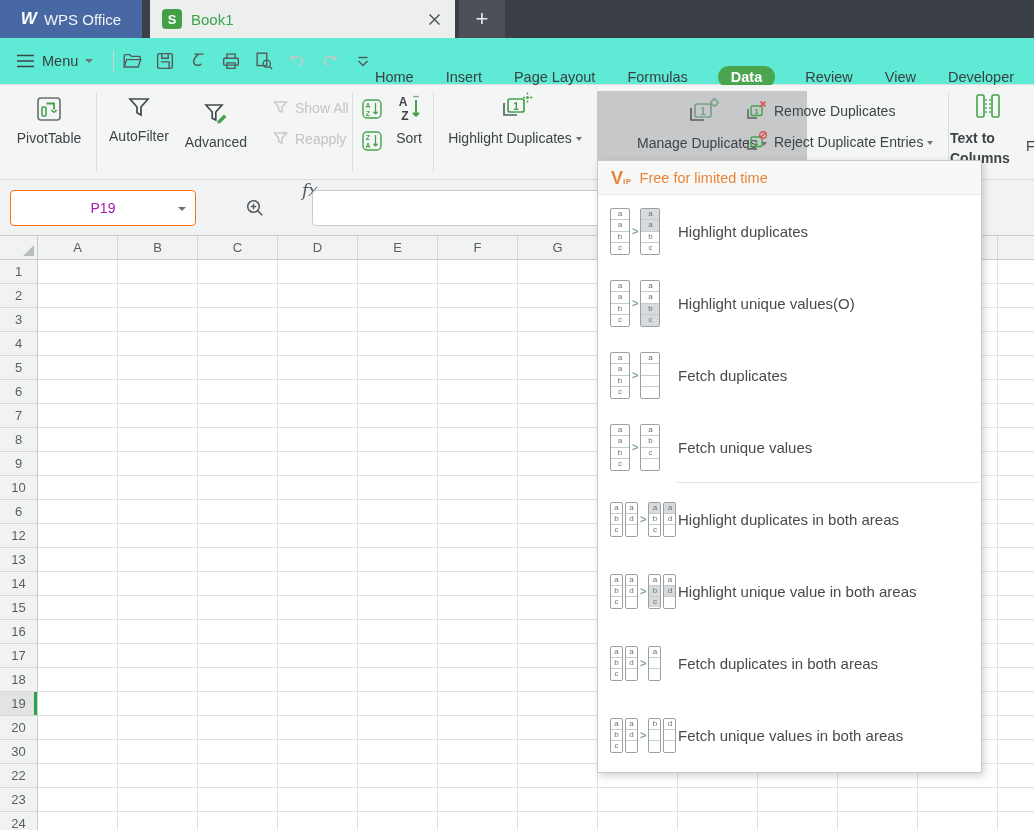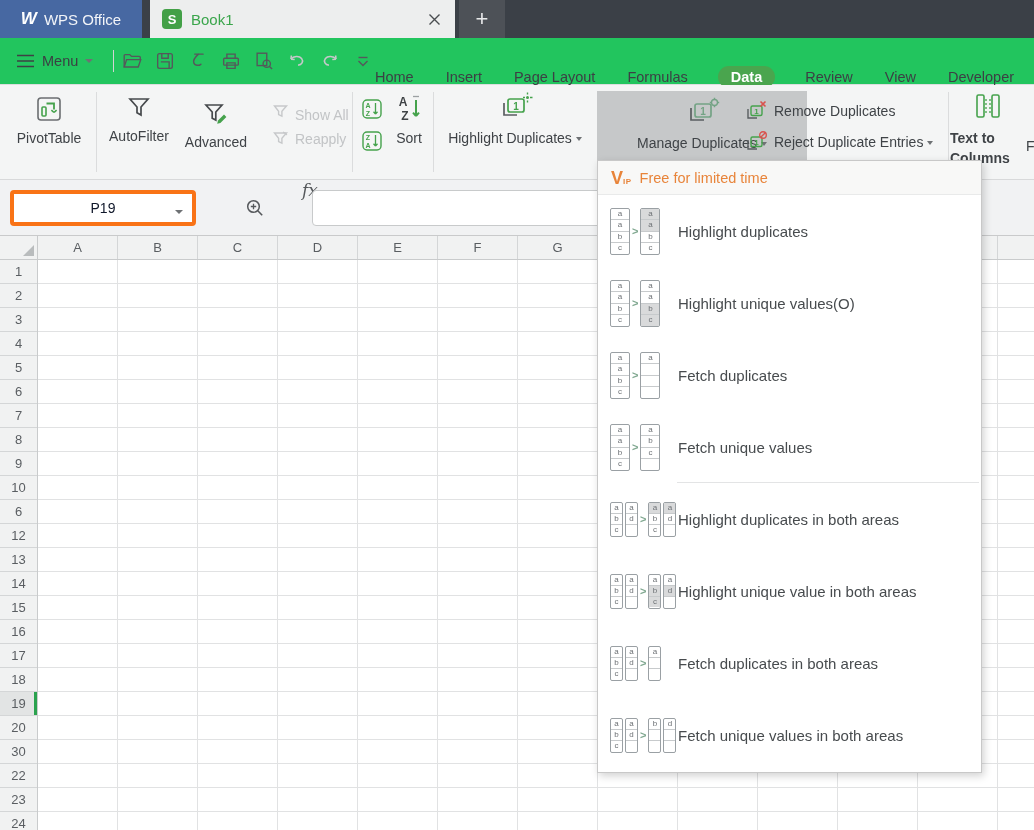--- a/index.html
+++ b/index.html
@@ -8,21 +8,21 @@
   .titlebar{position:absolute;left:0;top:0;width:1034px;height:38px;background:#3b4047;}
   .wps-tab{position:absolute;left:0;top:0;width:142px;height:38px;background:#4768a2;display:flex;align-items:center;justify-content:center;gap:7px;color:#fff;}
   .wps-logo{font-weight:bold;font-style:italic;font-size:17px;color:#fff;}
   .wps-label{font-size:15px;color:#f2f4f8;}
   .doc-tab{position:absolute;left:150px;top:0;width:305px;height:38px;background:#edeeee;display:flex;align-items:center;}
   .s-logo{width:20px;height:20px;margin-left:12px;background:#43a047;border-radius:4px;color:#fff;font-weight:bold;font-size:13px;display:flex;align-items:center;justify-content:center;}
   .doc-title{margin-left:9px;font-size:15px;color:#3aa54b;}
   .tab-close{position:absolute;right:12px;top:10px;width:18px;height:18px;display:flex;align-items:center;justify-content:center;}
   .newtab{position:absolute;left:459px;top:0;width:46px;height:38px;background:#4d5157;color:#e8e9ea;font-size:22px;display:flex;align-items:center;justify-content:center;}
   
-  .menubar{position:absolute;left:0;top:38px;width:1034px;height:47px;background:#22c55e;border-bottom:1px solid #dcddde;box-sizing:border-box;}
+  .menubar{position:absolute;left:0;top:38px;width:1034px;height:47px;background:#5eead4;border-bottom:1px solid #dcddde;box-sizing:border-box;}
   .menu-btn{position:absolute;left:16px;top:0;height:46px;display:flex;align-items:center;gap:7px;}
   .menu-label{font-size:14.5px;color:#3b3f43;}
   .tri-down{width:0;height:0;border-left:4px solid transparent;border-right:4px solid transparent;border-top:4.5px solid #6e7174;}
   .vsep{position:absolute;top:12px;width:1px;height:22px;background:#d2d3d4;}
   .qicons{position:absolute;left:120px;top:0;height:46px;display:flex;align-items:center;gap:9px;}
   .qico{width:24px;height:24px;display:flex;align-items:center;justify-content:center;}
   .ribbon-tabs{position:absolute;left:373px;top:16px;height:46px;display:flex;align-items:center;gap:28px;}
   .rtab{font-size:14.5px;color:#3c4044;white-space:nowrap;padding:3px 2px;}
   .rtab.active{background:#4aa54e;color:#fff;font-weight:bold;padding:3px 13px;border-radius:13px;}
   
@@ -32,21 +32,21 @@
   .tb-label{font-size:14px;color:#3f4347;white-space:nowrap;margin-top:5px;}
   .tb-label.dim{color:#c2c4c6;}
   .caret{display:inline-block;width:0;height:0;border-left:3.5px solid transparent;border-right:3.5px solid transparent;border-top:4px solid #6e7174;margin-left:4px;vertical-align:2px;}
   .tb-row{position:absolute;display:flex;align-items:center;gap:6px;font-size:14px;color:#3f4347;white-space:nowrap;}
   .pressed{position:absolute;left:597px;top:6px;width:210px;height:69px;background:#c6c8c9;display:flex;flex-direction:column;align-items:center;justify-content:flex-start;padding-top:5px;box-sizing:border-box;}
   .t2c{position:absolute;left:950px;top:4px;width:76px;display:flex;flex-direction:column;align-items:center;}
   .t2c .tb-label{text-align:left;line-height:20px;white-space:normal;font-weight:bold;}
   .partial-label{position:absolute;left:1026px;top:53px;font-size:14px;color:#3f4347;}
   
   .formulabar{position:absolute;left:0;top:180px;width:1034px;height:56px;background:#f1f2f3;border-bottom:1px solid #c9cacb;box-sizing:border-box;}
-  .namebox{position:absolute;left:10px;top:10px;width:186px;height:36px;background:#fff;border:4px solid #f97316;border-radius:4px;box-sizing:border-box;display:flex;align-items:center;justify-content:center;font-size:14px;color:#0f172a;}
+  .namebox{position:absolute;left:10px;top:10px;width:186px;height:36px;background:#fff;border:1px solid #f97316;border-radius:4px;box-sizing:border-box;display:flex;align-items:center;justify-content:center;font-size:14px;color:#a21caf;}
   .namebox .tri-down{position:absolute;right:9px;top:16px;}
   .fb-ico{position:absolute;top:17px;width:22px;height:22px;}
   .fx{position:absolute;left:281px;top:0;font-family:"DejaVu Serif",serif;font-style:italic;font-size:17px;color:#55585b;margin-left:21px;}
   .finput{position:absolute;left:312px;top:10px;width:666px;height:36px;background:#fff;border:1px solid #c8cacb;border-radius:4px;box-sizing:border-box;}
   
   .grid{position:absolute;left:0;top:236px;width:1034px;height:594px;background:#fff;overflow:hidden;}
   .corner{position:absolute;left:0;top:0;width:38px;height:24px;background:#f1f2f2;border-right:1px solid #c9cbcc;border-bottom:1px solid #c9cbcc;box-sizing:border-box;}
   .corner::after{content:'';position:absolute;right:3px;bottom:3px;width:0;height:0;border-left:11px solid transparent;border-bottom:11px solid #b9bcbd;}
   .colheads{position:absolute;left:38px;top:0;right:0;height:24px;background:#f1f2f2;border-bottom:1px solid #c9cbcc;box-sizing:border-box;display:flex;}
   .colcell{width:80px;box-sizing:border-box;border-right:1px solid #d4d6d7;display:flex;align-items:center;justify-content:center;font-size:13px;color:#5a5e62;flex:none;}
@@ -192,21 +192,21 @@
           <path d="M5 6h16l-6.2 7V21l-3.6-1.8V13z" fill="none" stroke="#46494c" stroke-width="1.7"></path>
           <path d="M17 21.5l6-6 2.4 2.4-6 6-3.2.8z" fill="#45a24c"></path>
         </svg>
       <span class="tb-label">Advanced</span>
     </div>
 
     <div class="tb-row" style="left:272px;top:14px">
       <svg width="17" height="17" viewBox="0 0 17 17">
           <path d="M2.5 3h12l-4.6 5.2v5L6.6 11.5V8.2z" fill="none" stroke="#c6c8ca" stroke-width="1.4"></path>
         </svg>
-      <span class="tb-label dim" style="margin-top:8px">Show All</span>
+      <span class="tb-label dim" style="margin-top:0">Show All</span>
     </div>
     <div class="tb-row" style="left:272px;top:45px">
       <svg width="17" height="17" viewBox="0 0 17 17">
           <path d="M2.5 3h12l-4.6 5.2v5L6.6 11.5V8.2z" fill="none" stroke="#c6c8ca" stroke-width="1.4"></path>
           <path d="M11 2.2c2 .4 3.4 1.6 3.8 3" fill="none" stroke="#c6c8ca" stroke-width="1.2"></path>
         </svg>
       <span class="tb-label dim" style="margin-top:0">Reapply</span>
     </div>
     <div class="tsep" style="left:352px"></div>
 

